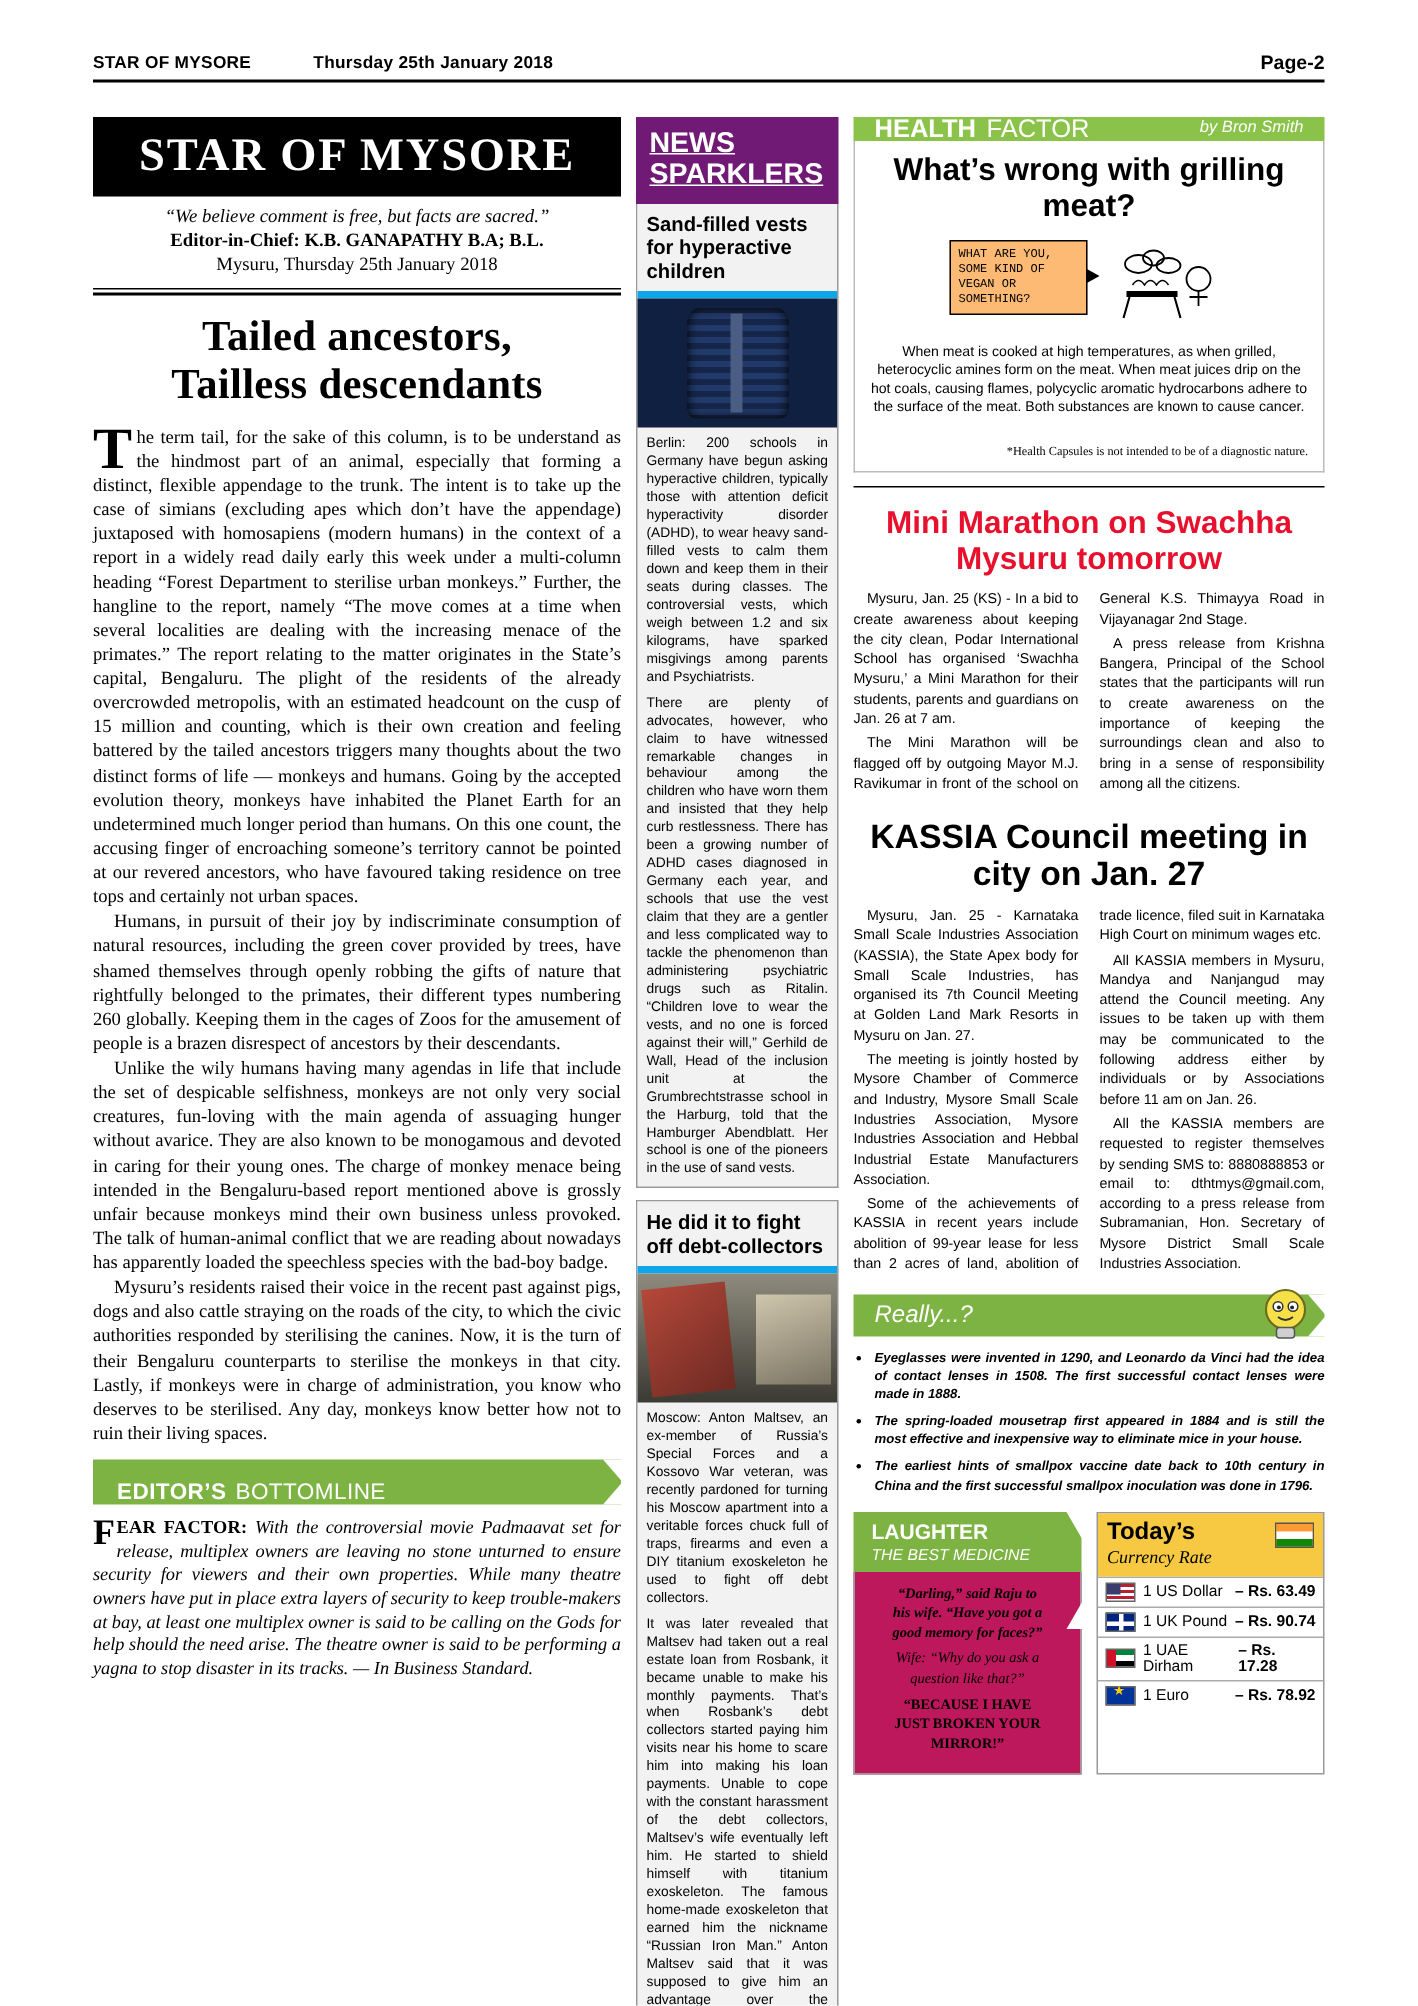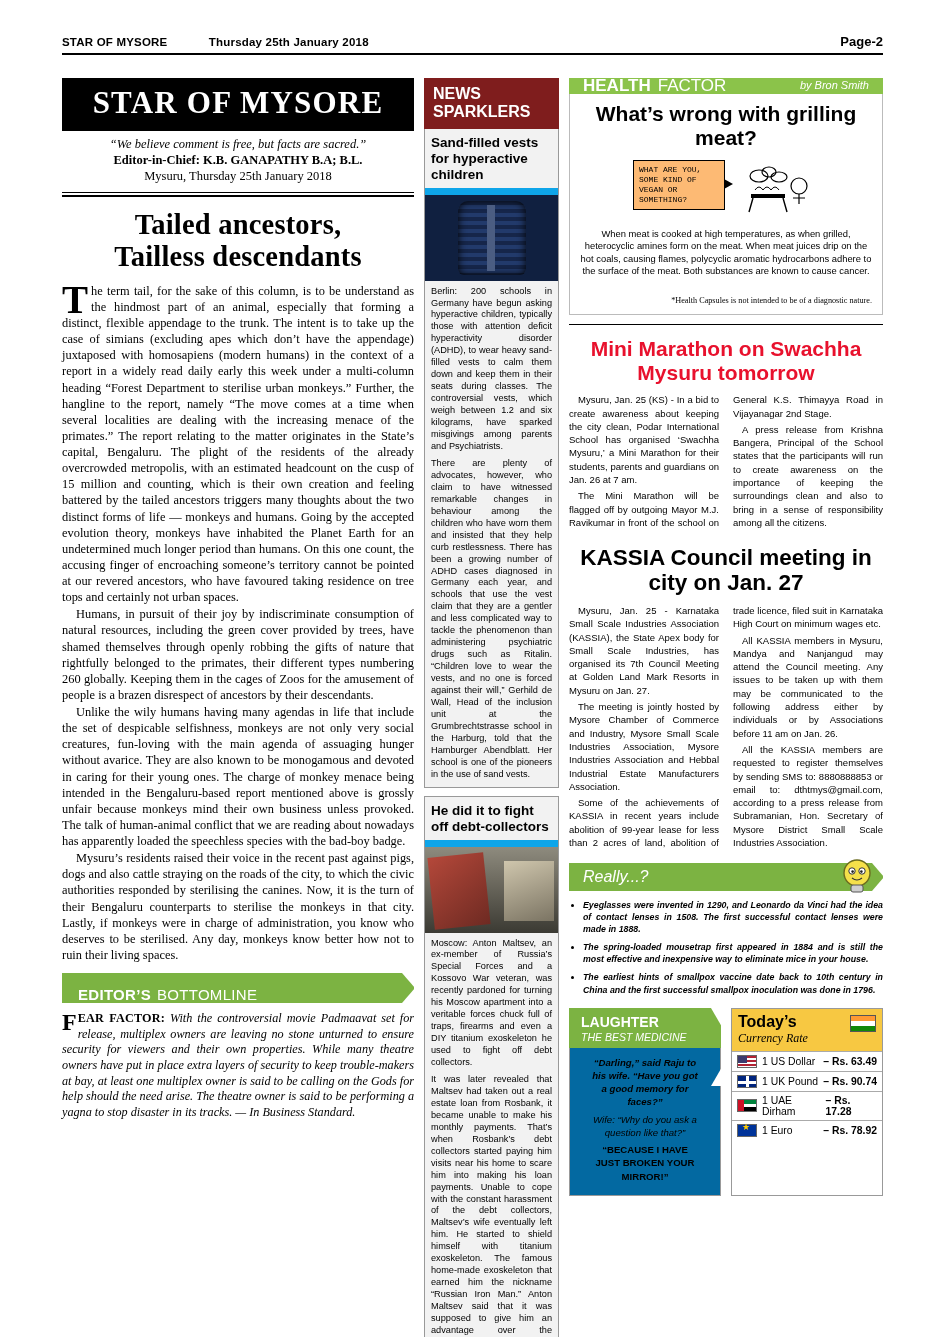--- a/index.html
+++ b/index.html
@@ -91,29 +91,29 @@
     font-style: italic; margin-top: 8px;
   }
   .bottomline .cap {
     float: left; font-size: 24px; line-height: 18px; font-weight: bold;
     font-style: normal; padding: 2px 1px 0 0;
   }
   .bl-label { font-style: normal; font-weight: bold; letter-spacing: .2px; }
 
   
   .sparkler-head {
-    background: #7f1d1d; color: #fff; padding: 7px 8px 8px 9px;
+    background: #701a75; color: #fff; padding: 7px 8px 8px 9px;
     font-family: "Liberation Sans", sans-serif;
-    font-weight: bold; font-size: 16px; line-height: 1.12;
+    font-weight: bold; font-size: 19px; line-height: 1.12; text-decoration: underline;
   }
   .mid-box { border: 1px solid #999; border-top: none; padding: 0; background: #f2f2f2; }
   .mid-sub {
     font-family: "Liberation Sans", sans-serif; font-weight: bold;
     font-size: 13.5px; line-height: 1.18; padding: 6px 6px 5px 6px;
-    border-bottom: 7px solid #0ea5e9; background: #f2f2f2;
+    border-bottom: 5px solid #0ea5e9; background: #f2f2f2;
   }
   .mid-photo { width: 100%; height: 86px; background: #1b2a4a; position: relative; overflow: hidden; }
   .mid-photo.vest { background: #102040; }
   .mid-photo.vest::before {
     content: ""; position: absolute; left: 33px; top: 6px; width: 68px; height: 74px;
     background: repeating-linear-gradient(180deg,#16264a 0 4px,#223a6b 4px 8px);
     border-radius: 10px 10px 6px 6px;
     box-shadow: inset 0 0 8px #000;
   }
   .mid-photo.vest::after {
@@ -231,22 +231,22 @@
     background: #7cb342; color: #fff; position: relative; padding: 5px 0 5px 12px;
   }
   .laughter-flag .l1 { font-family: "Liberation Sans", sans-serif; font-weight: bold; font-size: 14px; }
   .laughter-flag .l2 { font-family: "Liberation Sans", sans-serif; font-style: italic; font-size: 10.5px; display: block; }
   .laughter-flag::after {
     content:""; position:absolute; right:-1px; top:0; height:100%;
     border-left: 11px solid transparent;
     border-top: 19px solid #fff; border-bottom: 19px solid #fff;
   }
   .joke-box {
-    border: 1px solid #999; border-top: none; background: #0369a1;
-    font-family: Liberation Sans, sans-serif; font-size: 9.6px; line-height: 1.38;
+    border: 1px solid #999; border-top: none; background: #be185d;
+    font-family: Liberation Serif, serif; font-size: 9.6px; line-height: 1.38;
     padding: 8px 22px; text-align: center;
   }
   .joke-box .b { font-weight: bold; }
   .joke-box .i { font-style: italic; }
   .joke-box p { margin: 0 0 4px 0; }
 
   .currency { width: 152px; border: 1px solid #999; }
   .cur-head {
     background: #f7c842; padding: 4px 6px 5px 6px; position: relative;
   }

